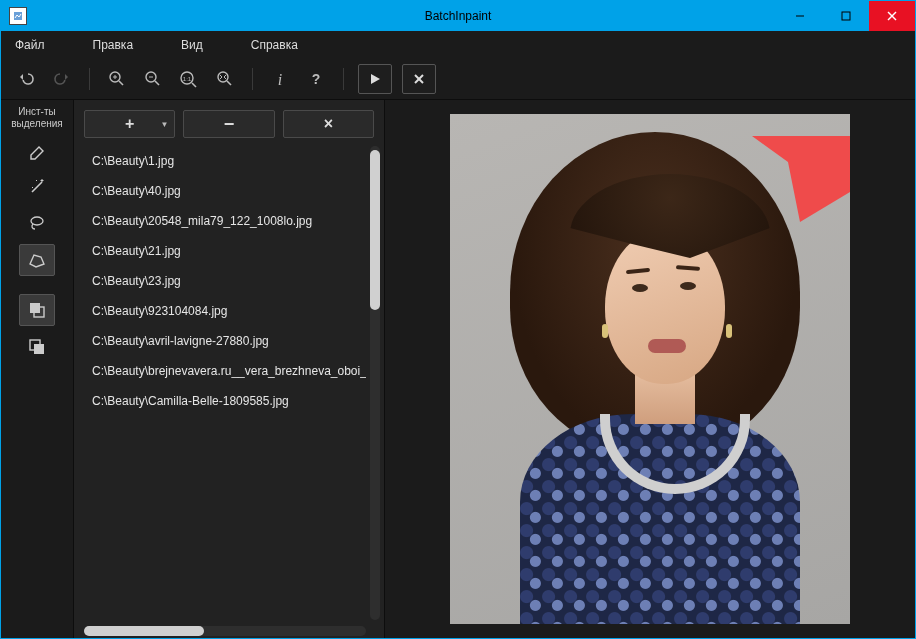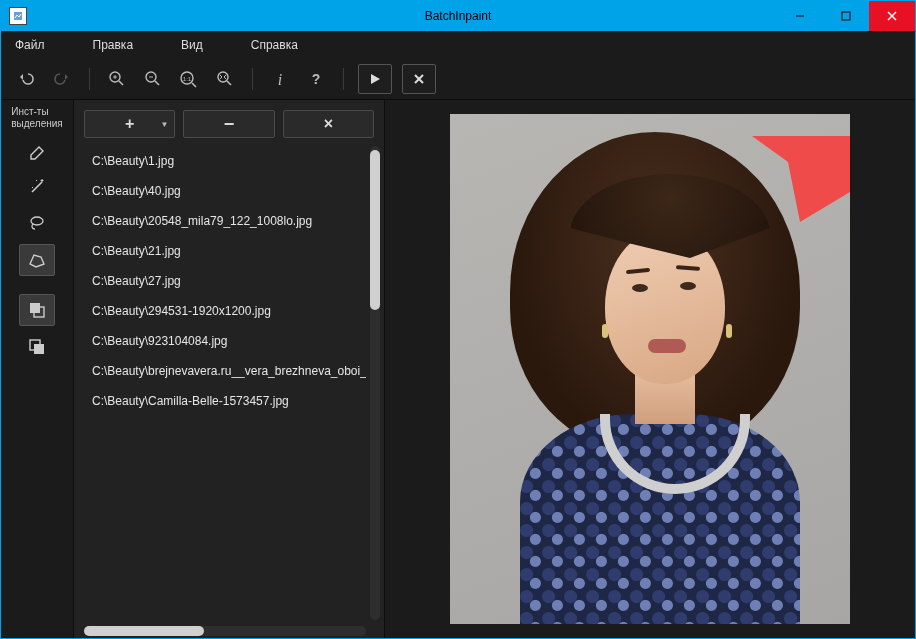--- a/index.html
+++ b/index.html
@@ -19,21 +19,21 @@
   
   .toolbar{height:40px;background:#1b1b1b;border-bottom:1px solid #0d0d0d;display:flex;align-items:center;padding:0 12px;gap:10px;}
   .tb-icon{width:26px;height:26px;display:flex;align-items:center;justify-content:center;color:#bbb;}
   .tb-icon.disabled{color:#555;}
   .tb-sep{width:1px;height:22px;background:#3a3a3a;margin:0 4px;}
   .tb-box{width:32px;height:28px;border:1px solid #555;border-radius:2px;display:flex;align-items:center;justify-content:center;color:#ddd;background:#1e1e1e;}
   
   .body{flex:1;display:flex;min-height:0;}
   
   .toolcol{width:72px;background:#1b1b1b;border-right:1px solid #0d0d0d;display:flex;flex-direction:column;align-items:center;padding-top:6px;gap:6px;}
-  .toolcol .label{font-size:10px;color:#ccc;line-height:12px;white-space:pre;}
+  .toolcol .label{font-size:10px;color:#ccc;text-align:center;line-height:12px;white-space:pre;}
   .toolcol .tool{width:34px;height:30px;border-radius:2px;display:flex;align-items:center;justify-content:center;color:#ccc;}
   .toolcol .tool.active{background:#3a3a3a;border:1px solid #555;}
   
   .filepanel{width:310px;background:#222;border-right:1px solid #0d0d0d;display:flex;flex-direction:column;}
   .filepanel .btnrow{display:flex;gap:8px;padding:10px 10px 8px;}
   .filepanel .fp-btn{flex:1;height:26px;background:#2a2a2a;border:1px solid #4a4a4a;border-radius:2px;display:flex;align-items:center;justify-content:center;color:#ddd;position:relative;}
   .filepanel .fp-btn .chev{position:absolute;right:6px;font-size:8px;color:#bbb;}
   .filelist{flex:1;overflow:hidden;position:relative;margin:0 4px 0 10px;text-align:center;}
   .filelist .items{position:absolute;inset:0 14px 18px 0;overflow:hidden;}
   .filelist .item{height:30px;display:flex;align-items:center;padding:0 8px;color:#e6e6e6;border-radius:2px;white-space:nowrap;overflow:hidden;text-overflow:ellipsis;font-size:12px;}
@@ -232,25 +232,25 @@
         </div>
       </div>
       <div class="filelist">
         <div class="vtrack"></div>
         <div class="vscroll"></div>
         <div class="items" id="file-items">
             <div class="item">C:\Beauty\1.jpg</div>
             <div class="item">C:\Beauty\40.jpg</div>
             <div class="item">C:\Beauty\20548_mila79_122_1008lo.jpg</div>
             <div class="item">C:\Beauty\21.jpg</div>
-            <div class="item">C:\Beauty\27.jpg</div>
-            <div class="item">C:\Beauty\294531-1920x1200.jpg</div>
+            <div class="item">C:\Beauty\23.jpg</div>
             <div class="item">C:\Beauty\923104084.jpg</div>
+            <div class="item">C:\Beauty\avril-lavigne-27880.jpg</div>
             <div class="item">C:\Beauty\brejnevavera.ru__vera_brezhneva_oboi_1.</div>
-            <div class="item">C:\Beauty\Camilla-Belle-1573457.jpg</div>
+            <div class="item">C:\Beauty\Camilla-Belle-1809585.jpg</div>
           </div>
         <div class="hscroll-track"></div>
         <div class="hscroll-thumb"></div>
       </div>
     </div>
 
     <div class="preview">
       <div class="canvas">
         <div class="hair"></div>
         <div class="torso"></div>

